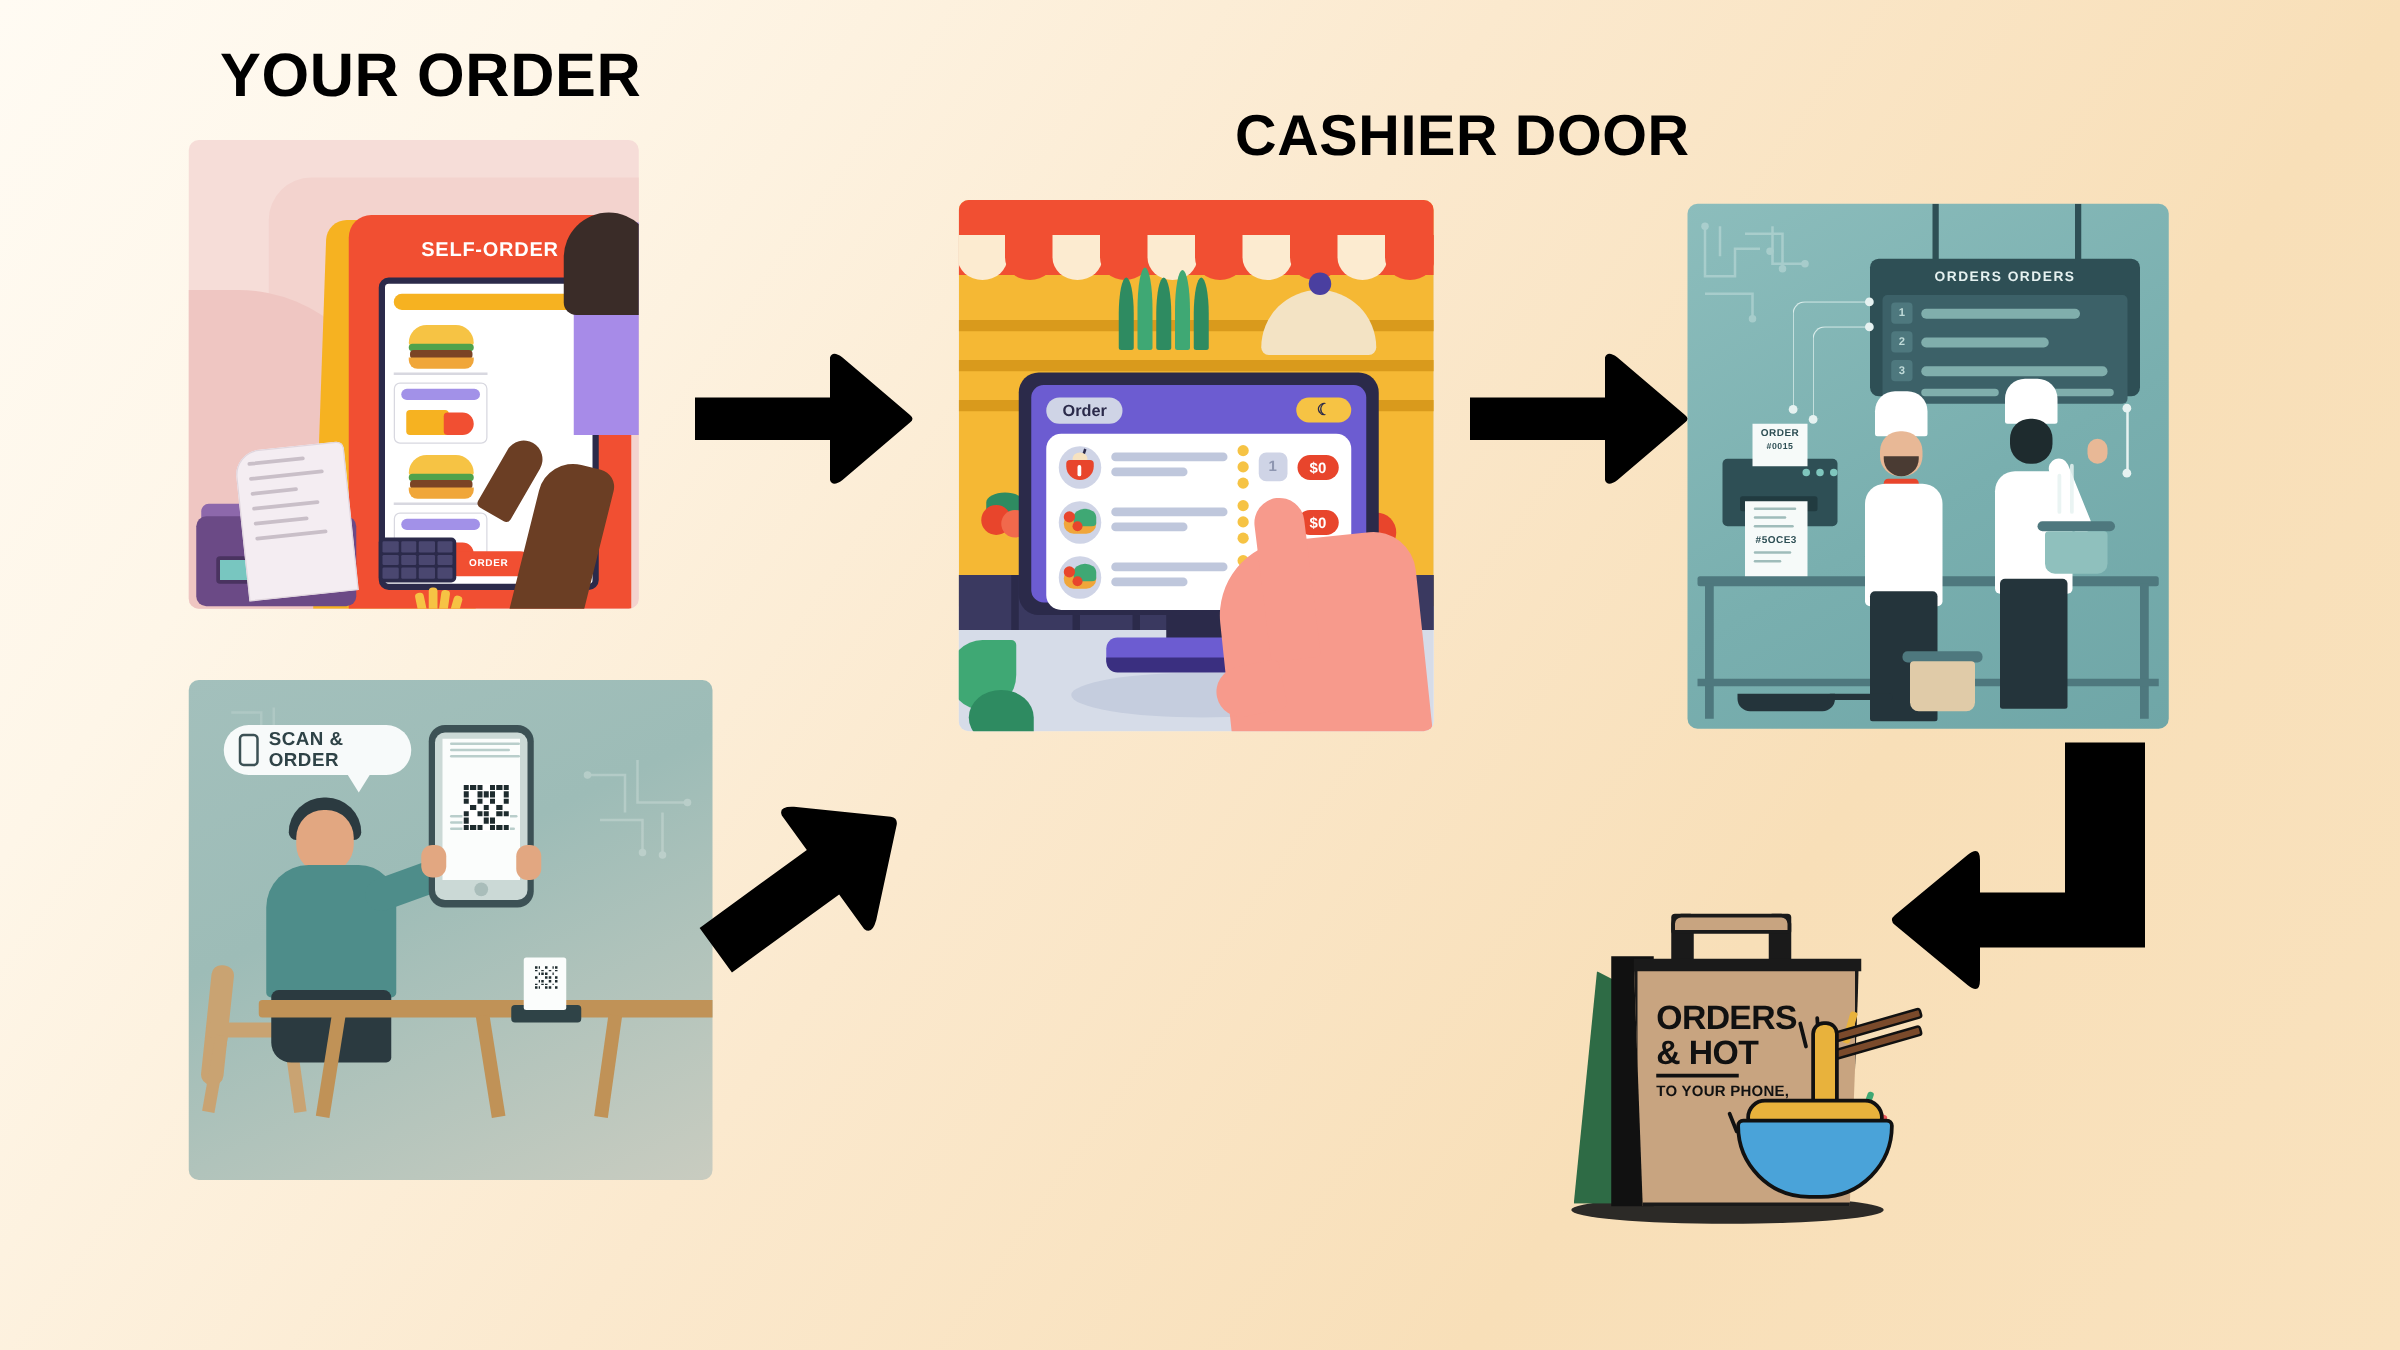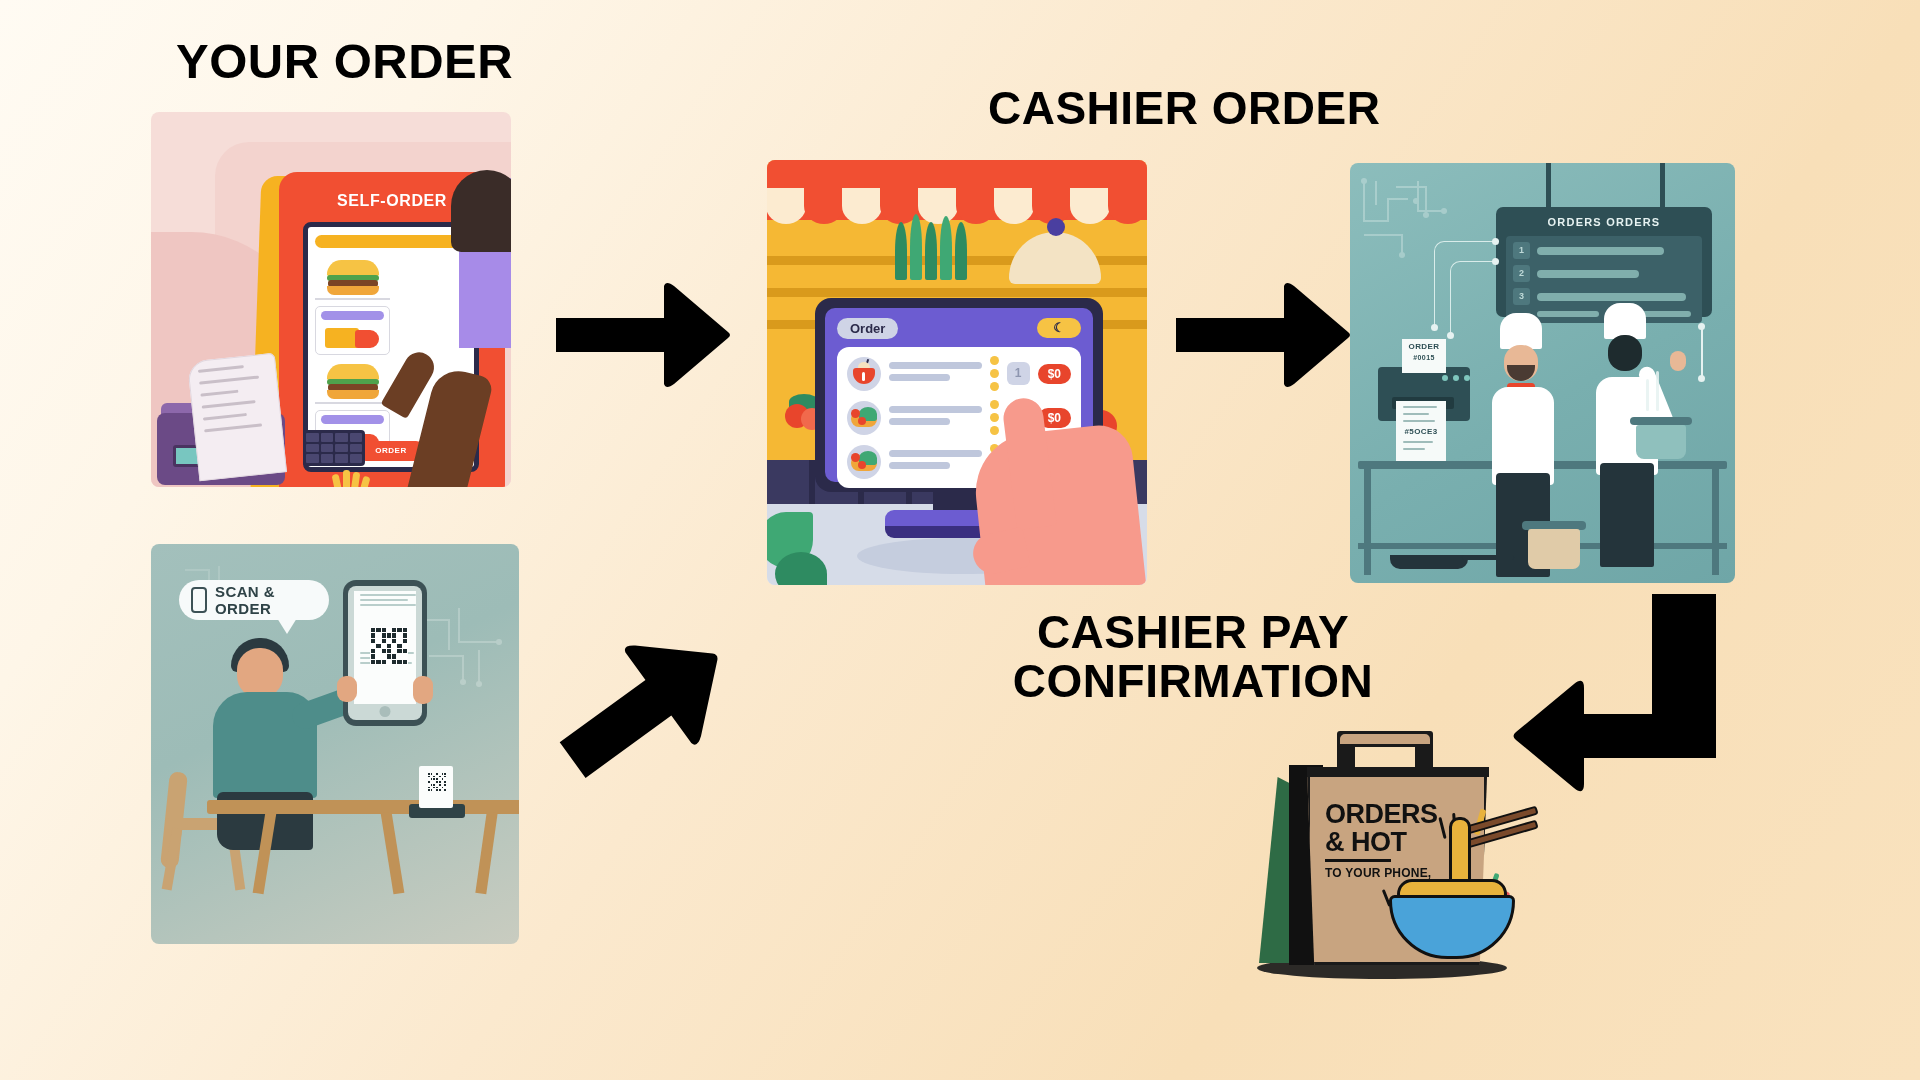--- a/index.html
+++ b/index.html
@@ -273,21 +273,21 @@
   .kc-pan-handle { position:absolute; left: 112px; top: 392px; width: 52px; height: 5px; background:#24343B; border-radius: 3px;}
   .kc-pot { position:absolute; left: 178px; top: 366px; width: 52px; height: 40px; background:#E0CBA8; border-radius: 3px 3px 7px 7px;}
   .kc-pot-lid { position:absolute; left: 172px; top: 358px; width: 64px; height: 9px; background:#4E787E; border-radius:4px;}
   .kc-pot2 { position:absolute; left: 286px; top: 262px; width: 50px; height: 34px; background:#8FC0BD; border-radius: 3px 3px 8px 8px;}
   .kc-pot2-lid { position:absolute; left: 280px; top: 254px; width: 62px; height: 8px; background:#4E787E; border-radius:4px;}
   .kc-steam { position:absolute; left: 296px; top: 216px; width: 3px; height: 32px; background:#E6F2F1; border-radius:2px; opacity:.85;}
   .kc-dish { position:absolute; left: 142px; top: 280px; width: 54px; height: 16px; background:#4E787E; border-radius: 2px 2px 12px 12px;}
   .kc-dish-food { position:absolute; left: 148px; top: 274px; width: 42px; height: 10px; background:#9FD0CC; border-radius: 6px;}
 
   
-  #panel-phone { left: 151px; top: 544px; width: 368px; height: 400px;
+  #panel-phone { left: 151px; top: 544px; width: 419px; height: 400px;
     background: linear-gradient(155deg,#A3C0BC 0%,#9DBCB7 40%,#C9CCC0 100%); }
   .p-circuit { position:absolute; right: 6px; top: 56px; width: 104px; height: 90px; opacity:.35;}
   .p-circuit2 { position:absolute; left: 28px; top: 16px; width: 70px; height: 60px; opacity:.25;}
   .p-bubble {
     position:absolute; left: 28px; top: 36px; width: 150px; height: 40px;
     background:#F7FAFA; border-radius: 20px;
     display:flex; align-items:center; gap:8px; padding-left: 12px;
   }
   .p-bubble-tail {
     position:absolute; left: 126px; top: 74px; width: 0; height: 0;
@@ -359,23 +359,21 @@
   #arrow-2 { left: 1172px; top: 280px; width: 180px; height: 110px;}
   #arrow-3 { left: 545px; top: 620px; width: 200px; height: 180px;}
   #arrow-4 { left: 1510px; top: 588px; width: 210px; height: 220px;}
 </style>
 </head>
 <body>
 
 <div id="stage">
 
   <div class="flow-label" id="label-kiosk">YOUR ORDER</div>
-  <div class="flow-label" id="label-cashier">CASHIER ORDER</div>
-  <div class="flow-label" id="label-payconf">CASHIER PAY
-CONFIRMATION</div>
+  <div class="flow-label" id="label-cashier">CASHIER DOOR</div>
 
   <div class="panel" id="panel-kiosk">
     <div class="k-bgblob"></div>
     <div class="k-bgblob2"></div>
     <div class="k-yellow"></div>
 
     <div class="k-kiosk">
       <div class="k-selforder">SELF-ORDER</div>
 
       <div class="k-screen">

